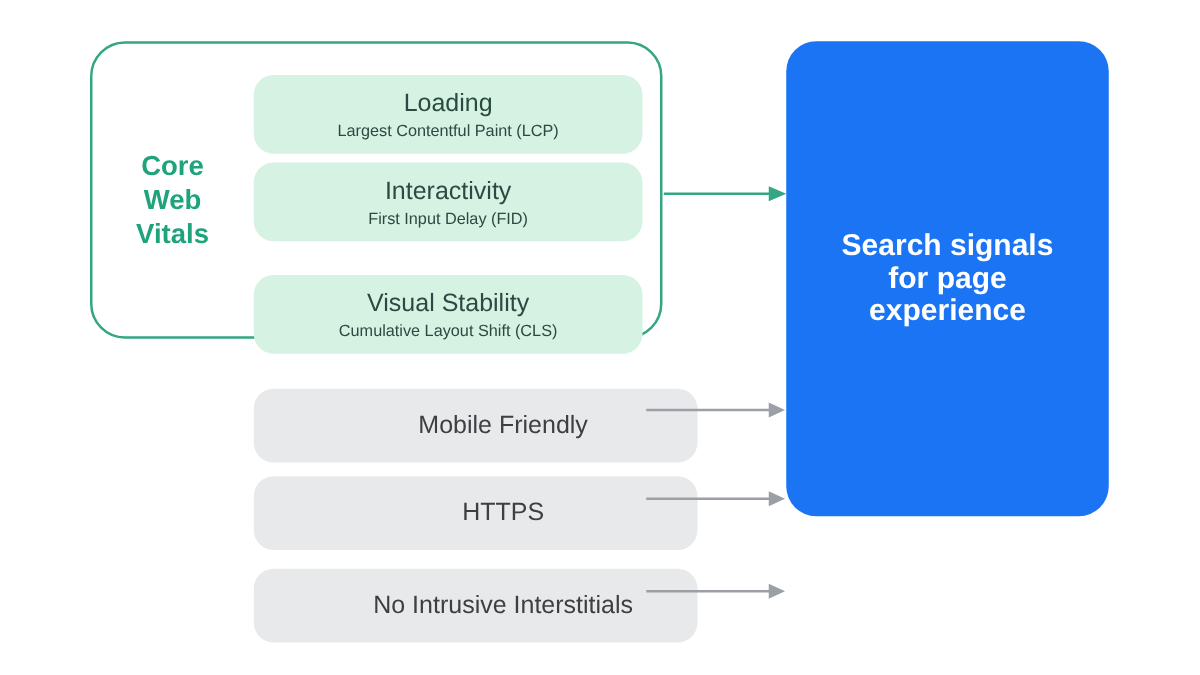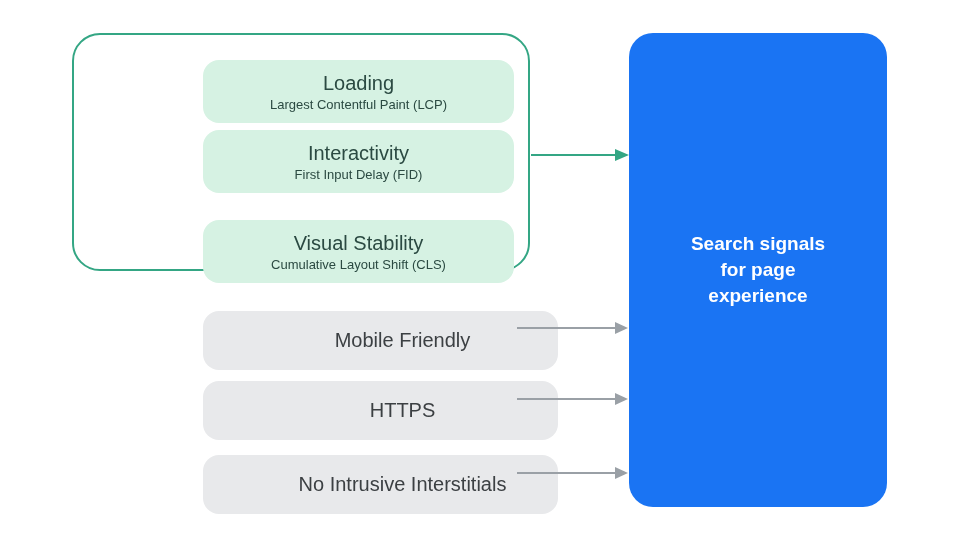--- a/index.html
+++ b/index.html
@@ -107,41 +107,46 @@
   .arrow.gray-arrow .shaft { width: 99px; background: var(--arrow-gray, #9aa0a6); }
   .arrow.gray-arrow .head  { left: 98px; border-left: 13px solid var(--arrow-gray, #9aa0a6); }
   #arrow-mobile        { top: 321px; }
   #arrow-https         { top: 392px; }
   #arrow-interstitials { top: 466px; }
 
   
   .result-box {
     position: absolute;
     left: 629px; top: 33px;
-    width: 258px; height: 474px;
+    width: 258px; height: 380px;
     border-radius: 24px;
     background: var(--blue-fill, #1a74f3);
     display: flex;
     align-items: center;
     justify-content: center;
     text-align: center;
     color: #ffffff;
-    font-size: 19px;
+    font-size: 24px;
     font-weight: bold;
     line-height: 26px;
   }
   .result-box span { display: block; }
 </style>
 </head>
 <body>
 
 <div class="canvas">
 
   <div class="cwv-outline"></div>
 
+  <div class="cwv-label">
+    <span>Core</span>
+    <span>Web</span>
+    <span>Vitals</span>
+  </div>
 
   <div class="pill green" id="pill-loading">
     <div class="pill-title">Loading</div>
     <div class="pill-subtitle">Largest Contentful Paint (LCP)</div>
   </div>
   <div class="pill green" id="pill-interactivity">
     <div class="pill-title">Interactivity</div>
     <div class="pill-subtitle">First Input Delay (FID)</div>
   </div>
   <div class="pill green" id="pill-visual">

